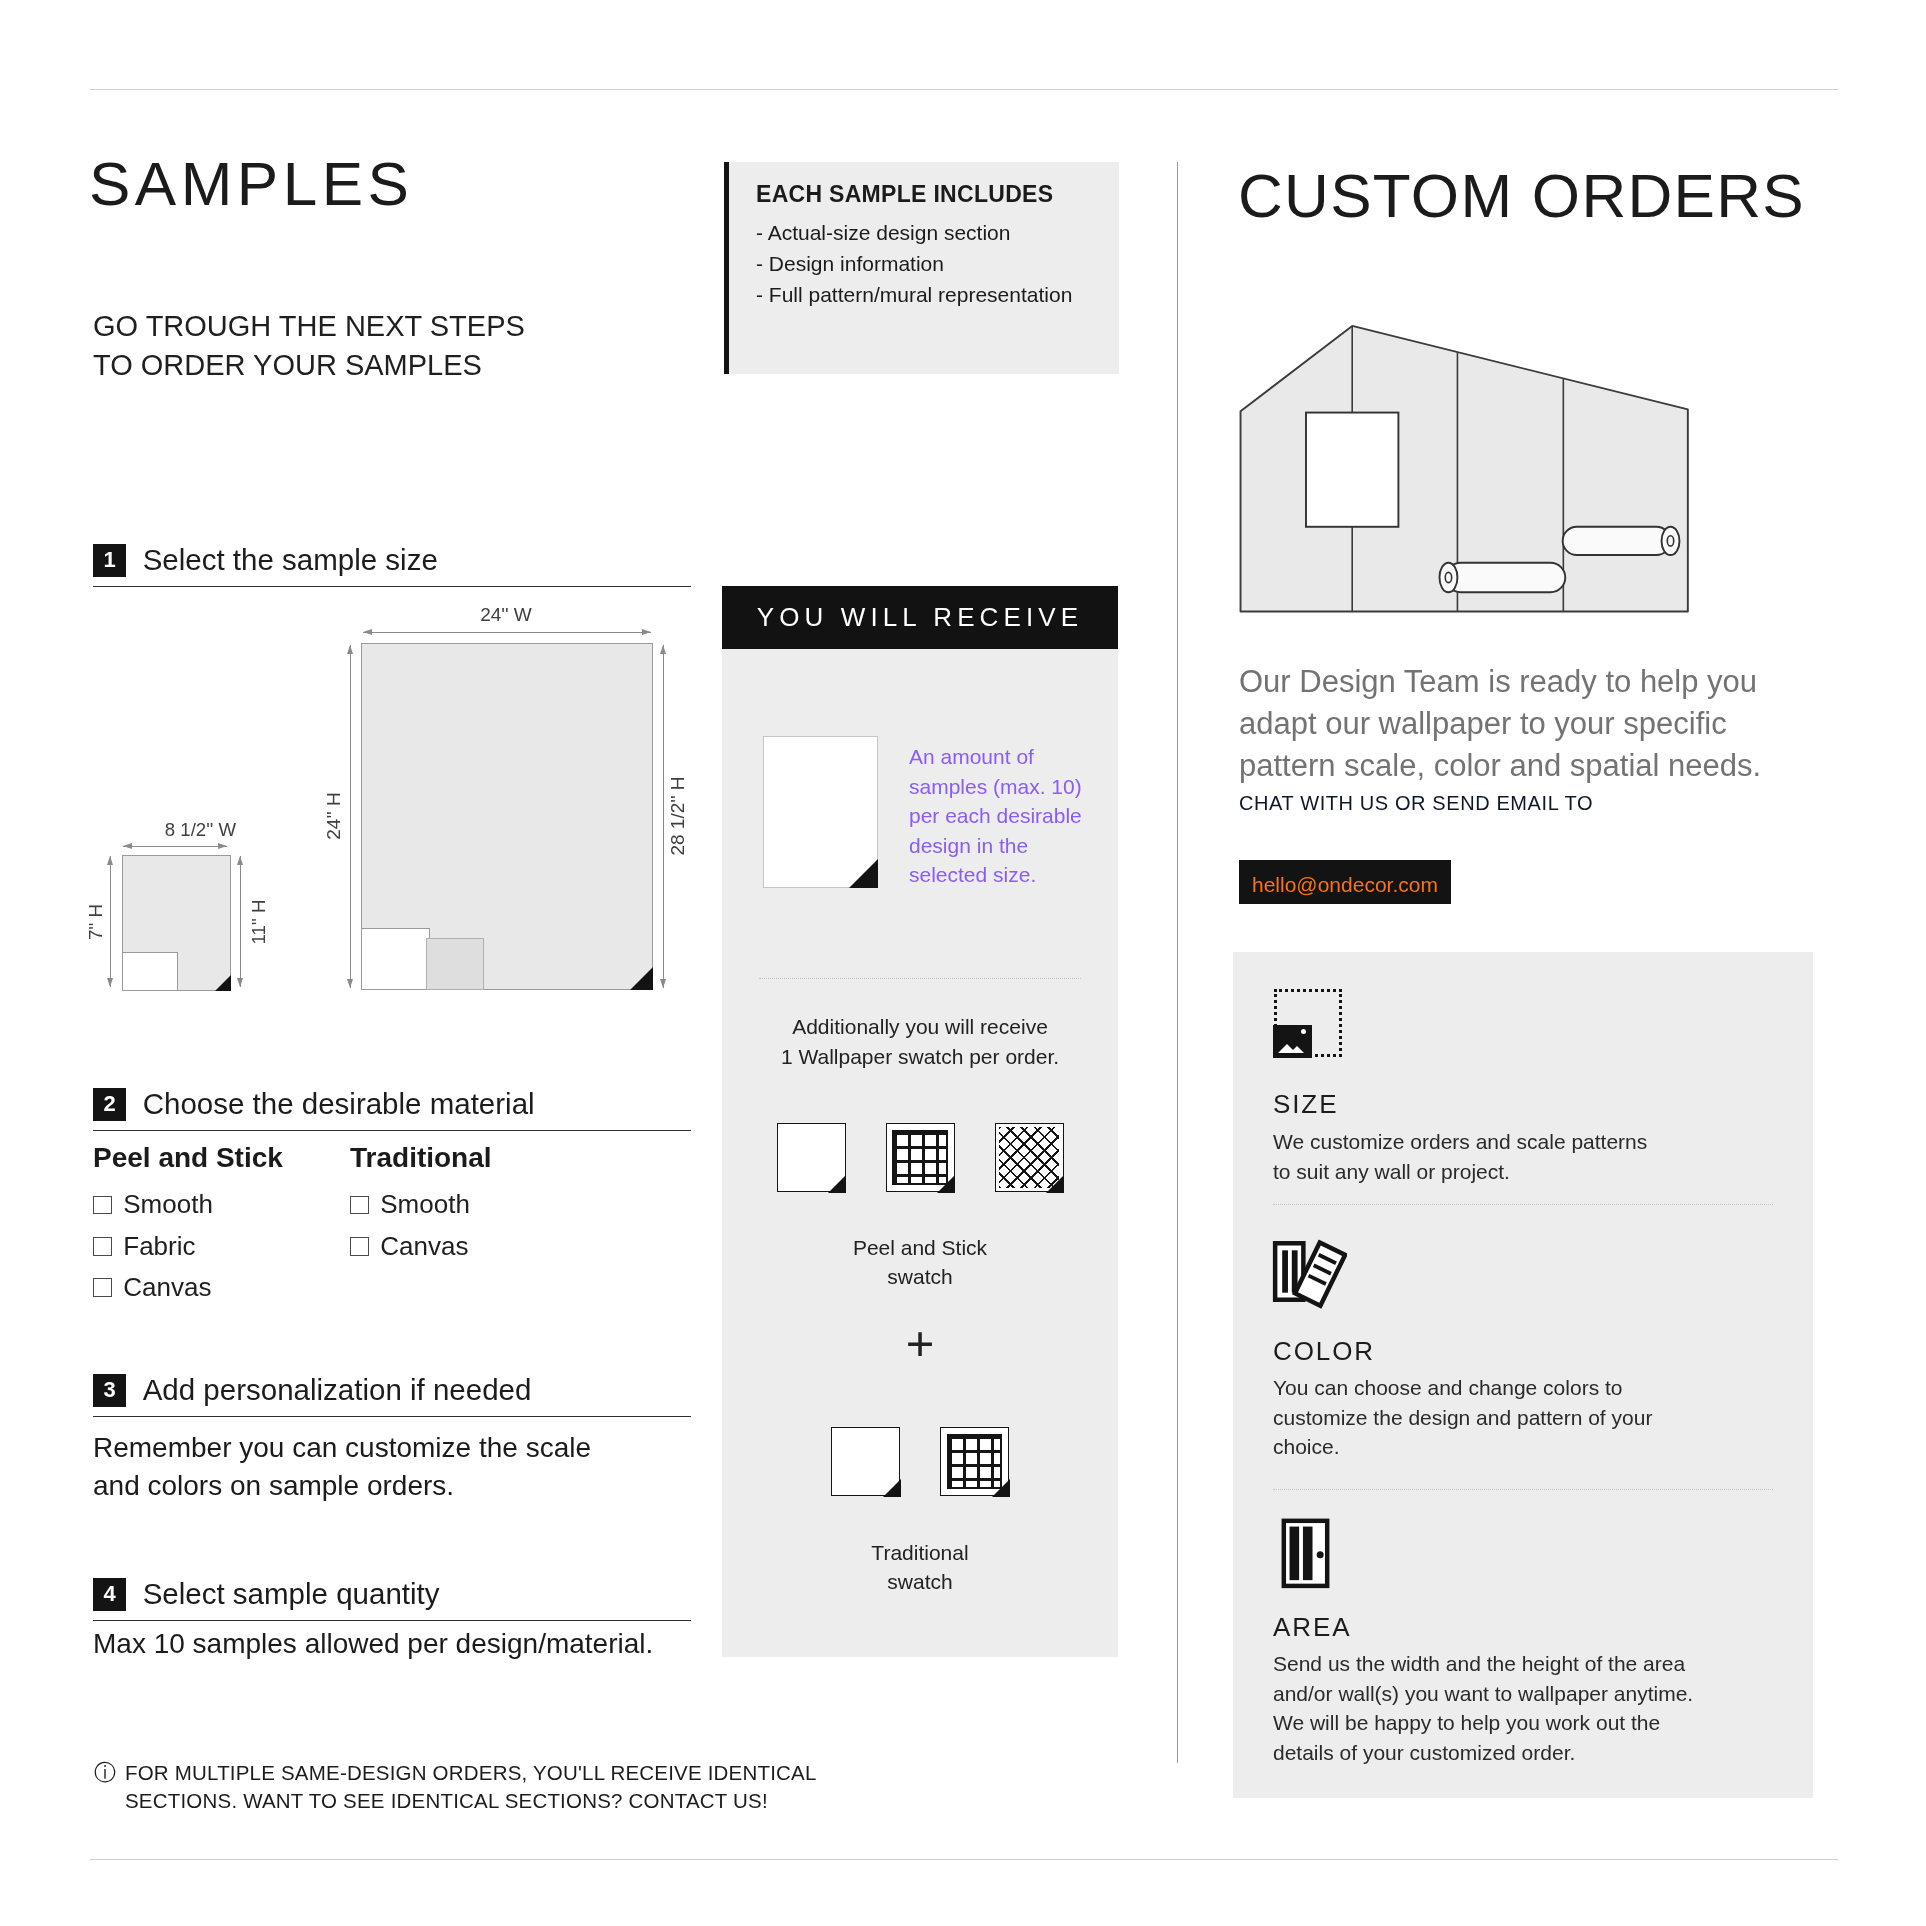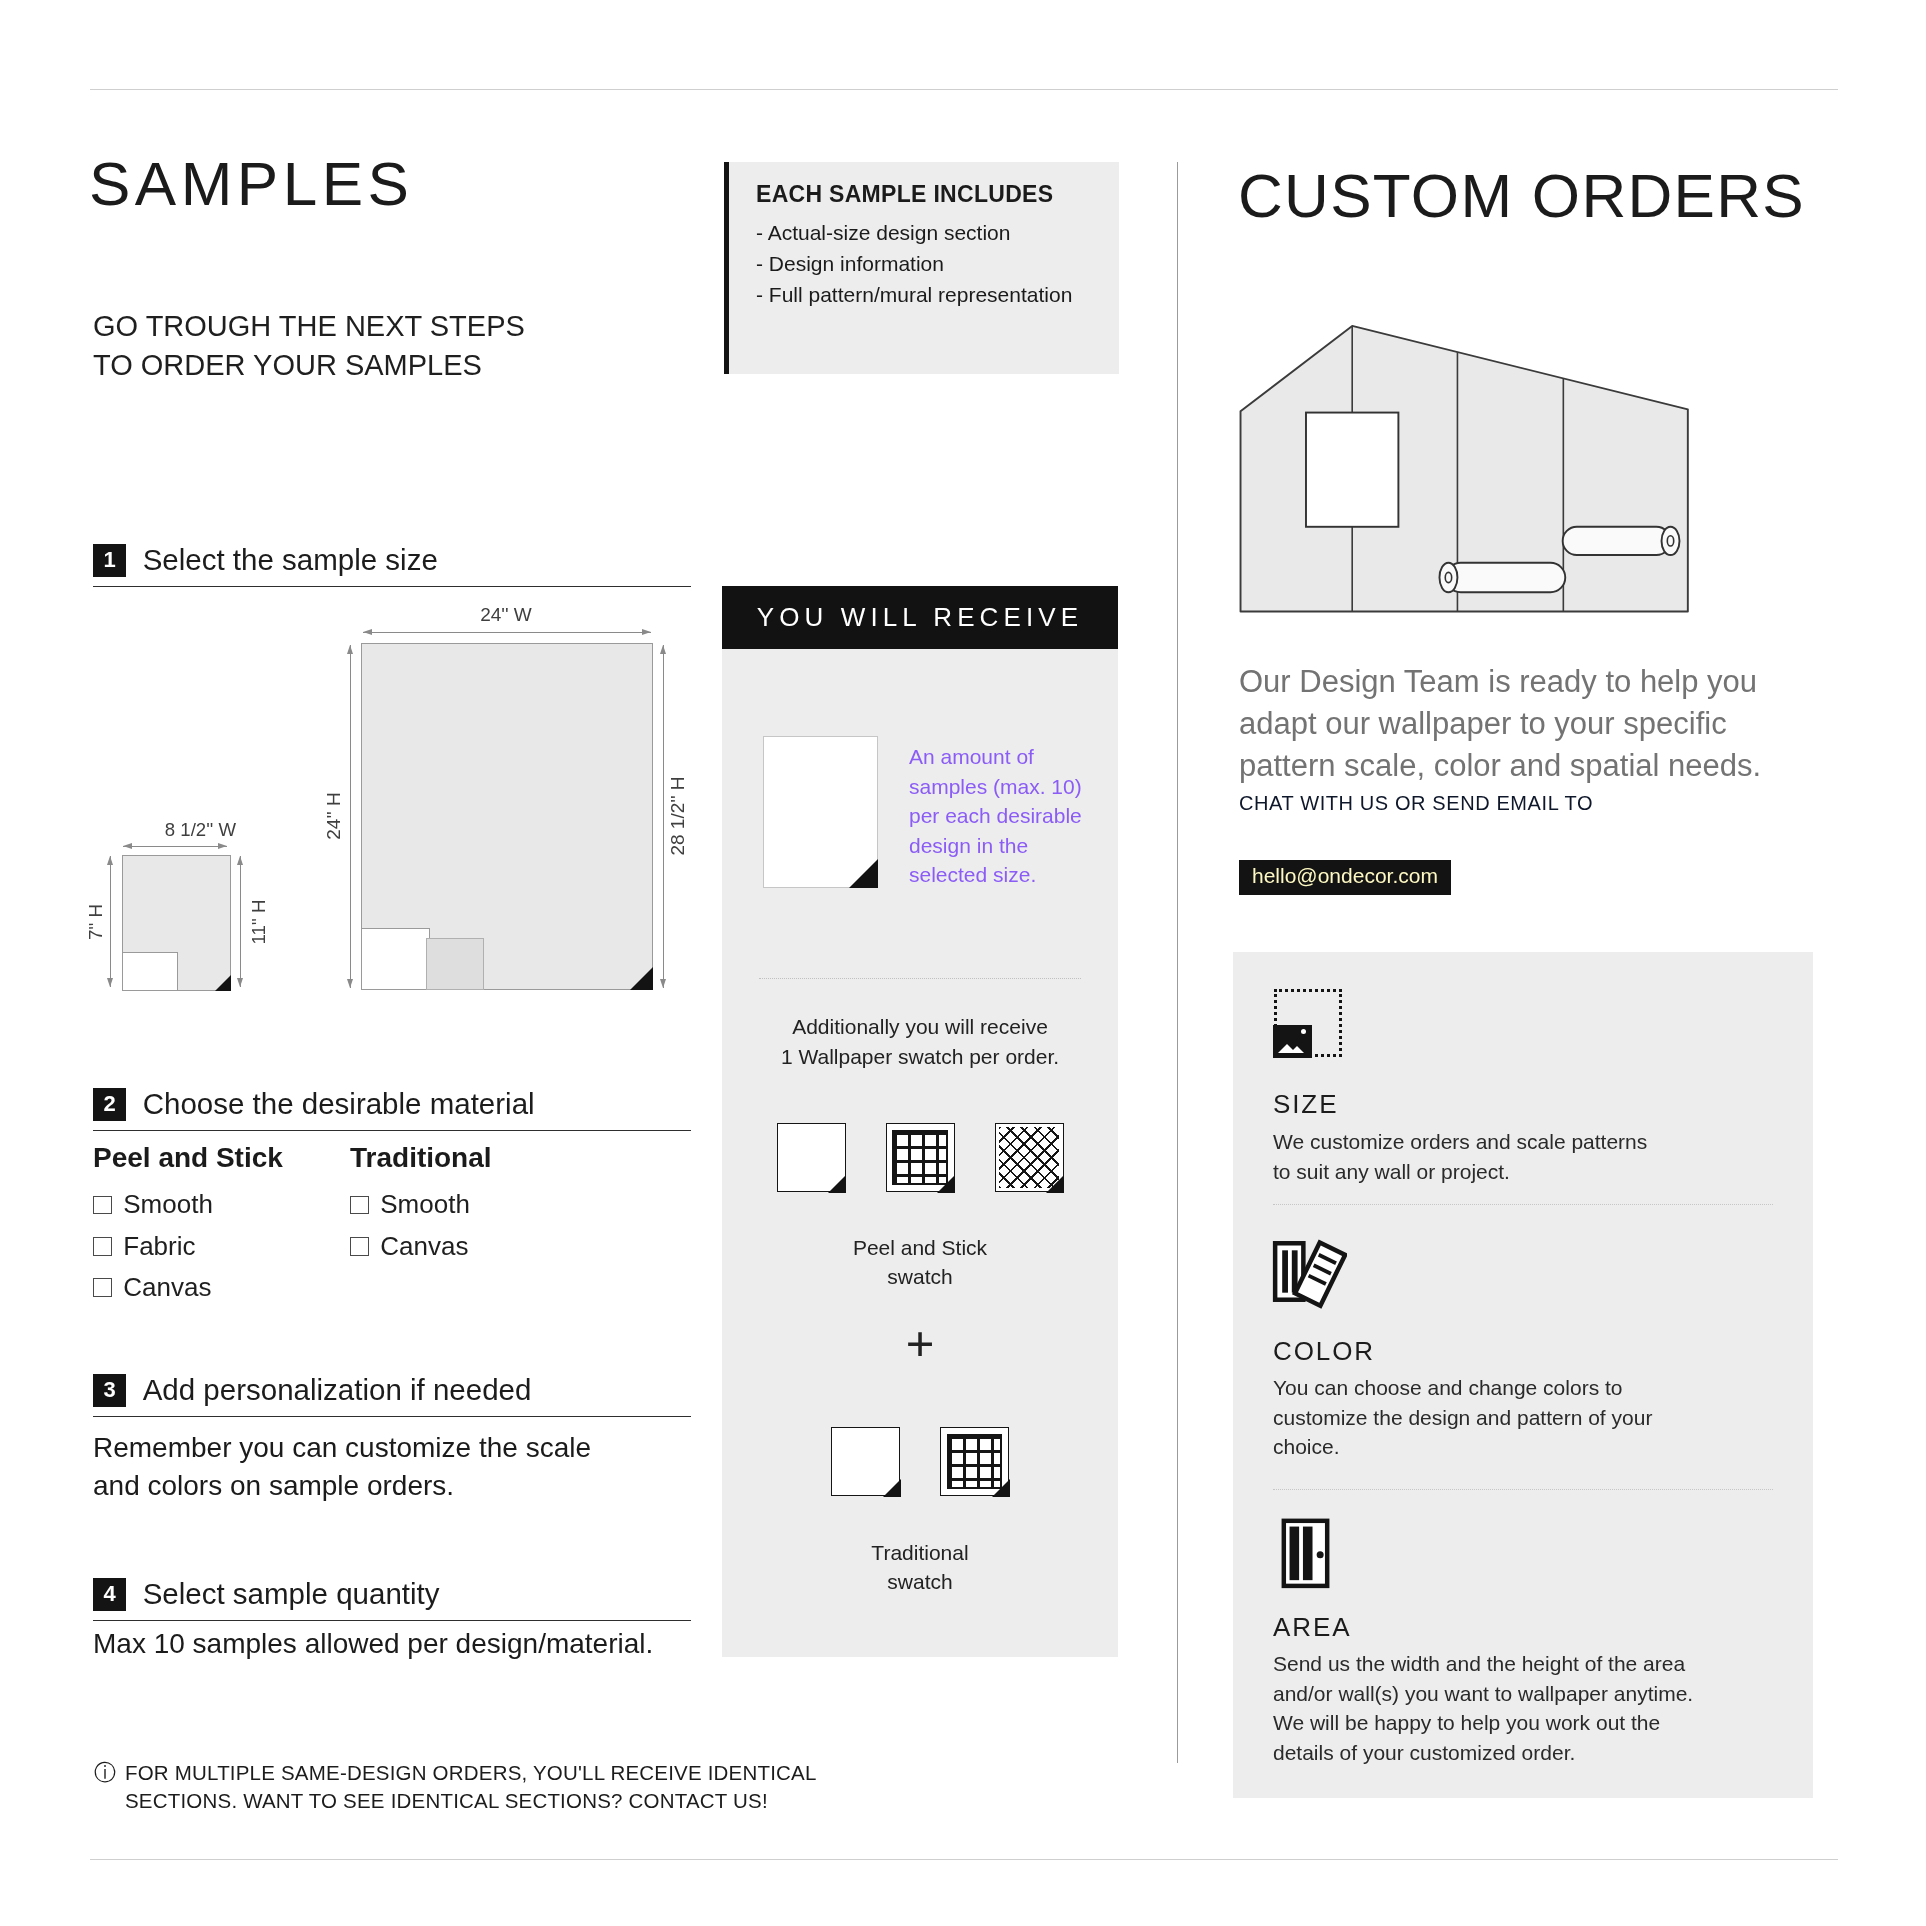--- a/index.html
+++ b/index.html
@@ -115,21 +115,21 @@
                      repeating-linear-gradient(135deg,#151515 0 1.9px,transparent 1.9px 9.6px); }
   .sw-caption { position:absolute; left:0; right:0; text-align:center; font-size:21px; line-height:29px; color:#222222; }
   #peel-caption { top:647px; }
   #trad-caption { top:952px; }
   .plus { position:absolute; top:729px; left:0; right:0; text-align:center; font-size:49px; font-weight:300; color:#222222; }
 
   
   #house { left:1239px; top:324px; }
   #custom-intro { left:1239px; top:661px; font-size:31px; line-height:42px; color:#737373; }
   #contact-label { left:1239px; top:792px; font-size:20px; letter-spacing:0.6px; color:#0f172a; }
-  #email-badge { left:1239px; top:860px; background:#131313; color:#fef9c3; font-size:21px; padding:4px 13px 7px; display:inline-block; }
+  #email-badge { left:1239px; top:860px; background:#131313; color:#f97316; font-size:21px; padding:13px 13px 7px; display:inline-block; }
 
   #custom-panel { left:1233px; top:952px; width:580px; height:846px; background:#ededed; }
   .feat-title { position:absolute; left:40px; font-size:26px; letter-spacing:1.9px; color:#1c1c1c; }
   .feat-text { position:absolute; left:40px; font-size:21px; line-height:29.5px; color:#2a2a2a; }
   .panel-divider { position:absolute; left:40px; right:40px; border-top:1.9px dotted #c6c6c6; }
   #f-title-1 { top:137px; } #f-text-1 { top:175px; } #divider-a { top:252px; }
   #f-title-2 { top:384px; } #f-text-2 { top:421px; } #divider-b { top:537px; }
   #f-title-3 { top:660px; } #f-text-3 { top:697px; }
 
   .icon-size { position:absolute; left:41px; top:37px; width:62px; height:62px; border:3.9px dotted #141414; }

